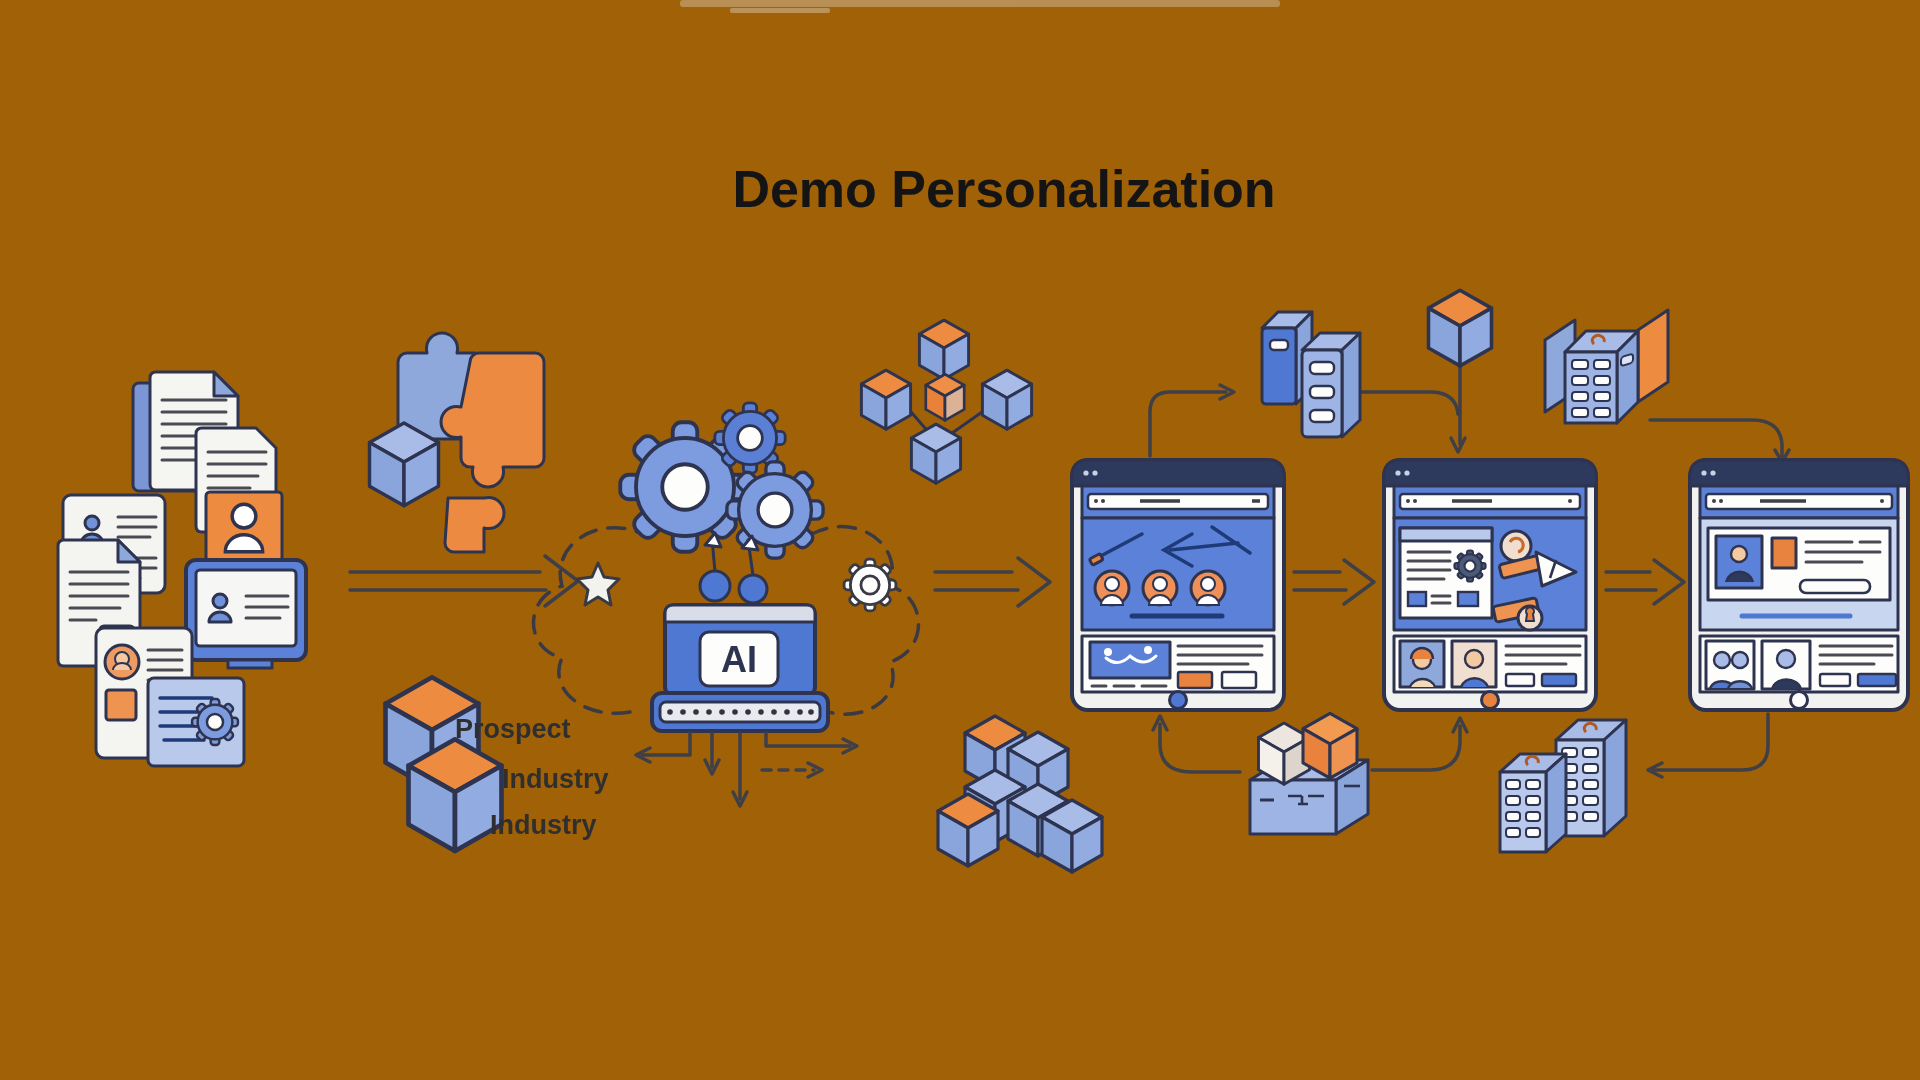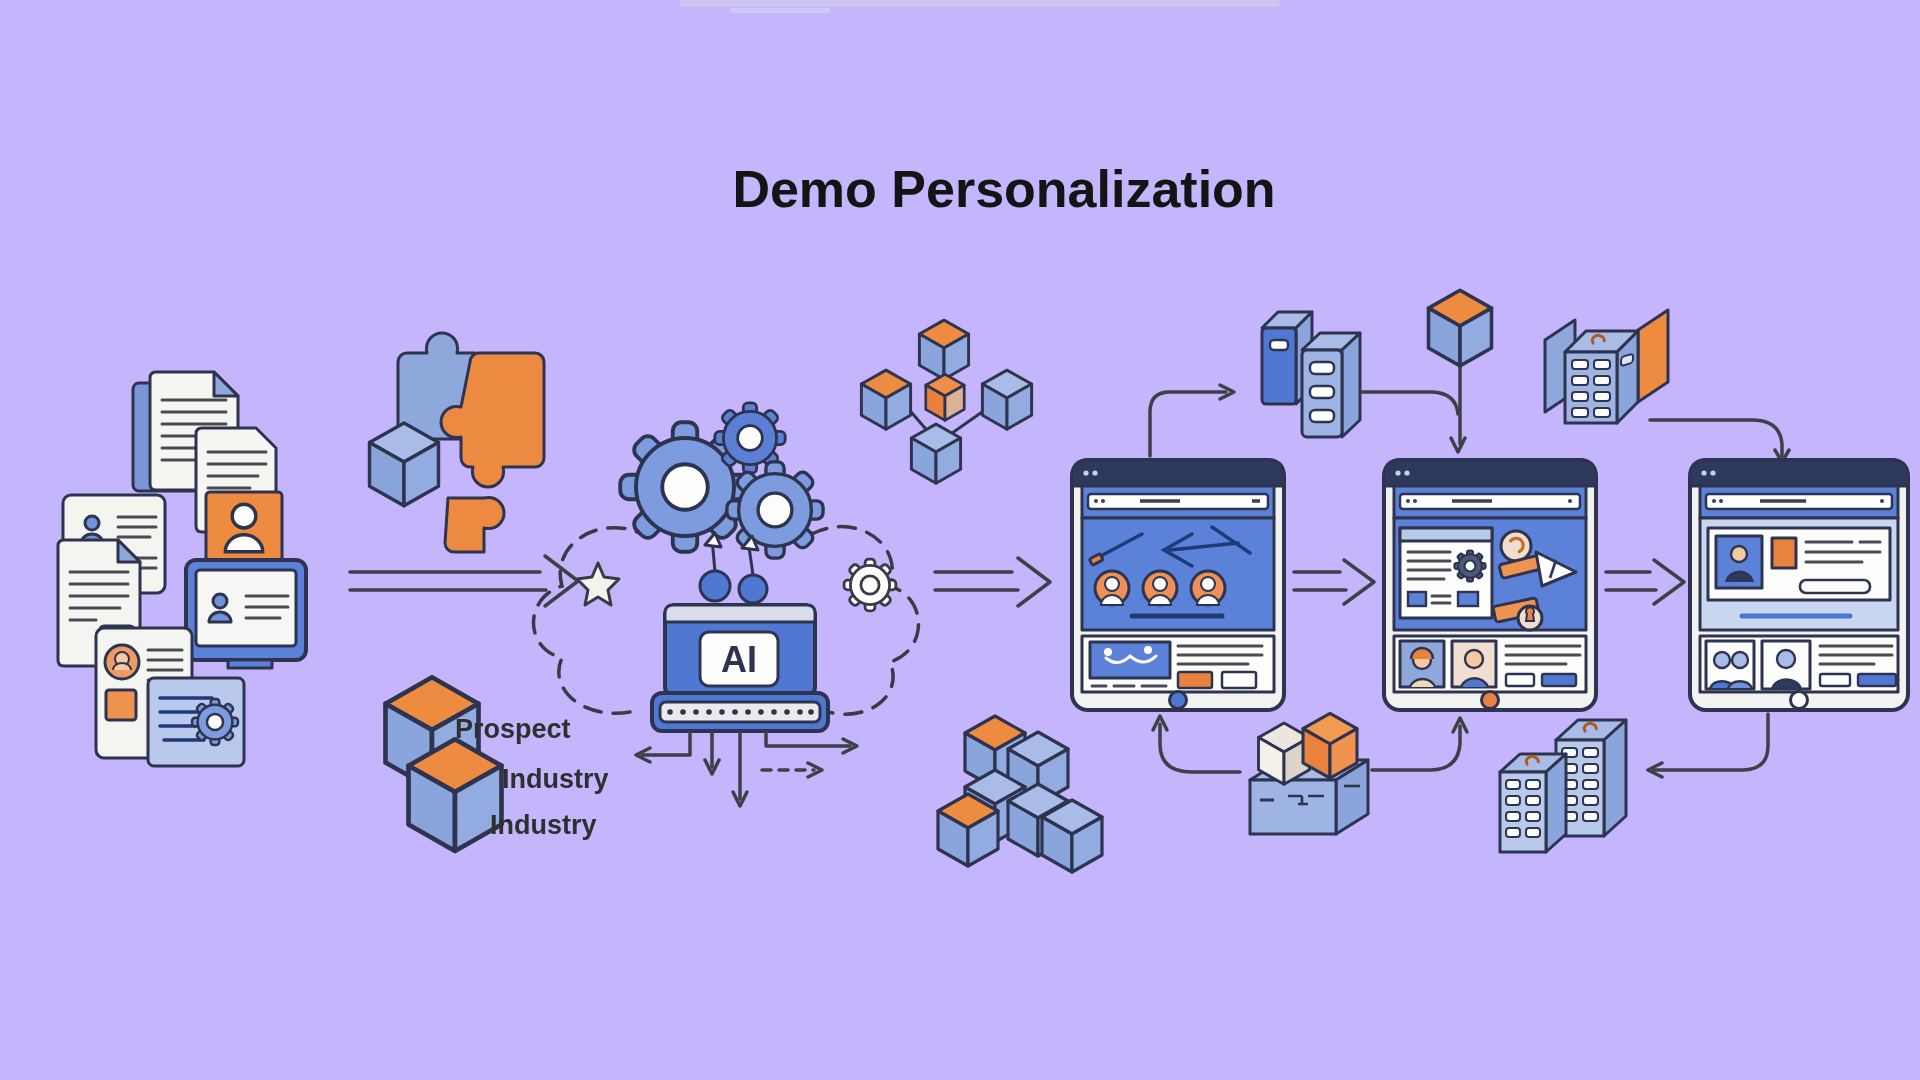--- a/index.html
+++ b/index.html
@@ -1,16 +1,16 @@
 <!DOCTYPE html>
 <html><head>
 <meta charset="utf-8">
 <style>
   html,body{margin:0;padding:0;background:#fff;}
-  #stage{position:relative;width:1920px;height:1080px;background:#c4b5fd;overflow:hidden;
+  #stage{position:relative;width:1920px;height:1080px;background:#a16207;overflow:hidden;
          font-family:"Liberation Sans", sans-serif;}
   svg{position:absolute;inset:0;}
   .ol{stroke:#2e3450;stroke-width:3;stroke-linejoin:round;stroke-linecap:round;}
   .ol4{stroke:#2e3450;stroke-width:4;stroke-linejoin:round;stroke-linecap:round;}
   .arrow{stroke:#3f3f48;stroke-width:3.5;fill:none;stroke-linecap:round;stroke-linejoin:round;}
   .tline{stroke:#4a4a52;stroke-width:3;stroke-linecap:round;}
   .bline{stroke:#1e3a78;stroke-width:3.5;stroke-linecap:round;fill:none;}
   .glabel{font-family:"Liberation Sans",sans-serif;font-weight:600;fill:#2f2f2f;font-size:27px;}
   .title{font-family:"Liberation Sans",sans-serif;font-weight:700;fill:#141414;font-size:52px;}
   .ailabel{font-family:"Liberation Sans",sans-serif;font-weight:700;fill:#2e3450;font-size:36px;}

